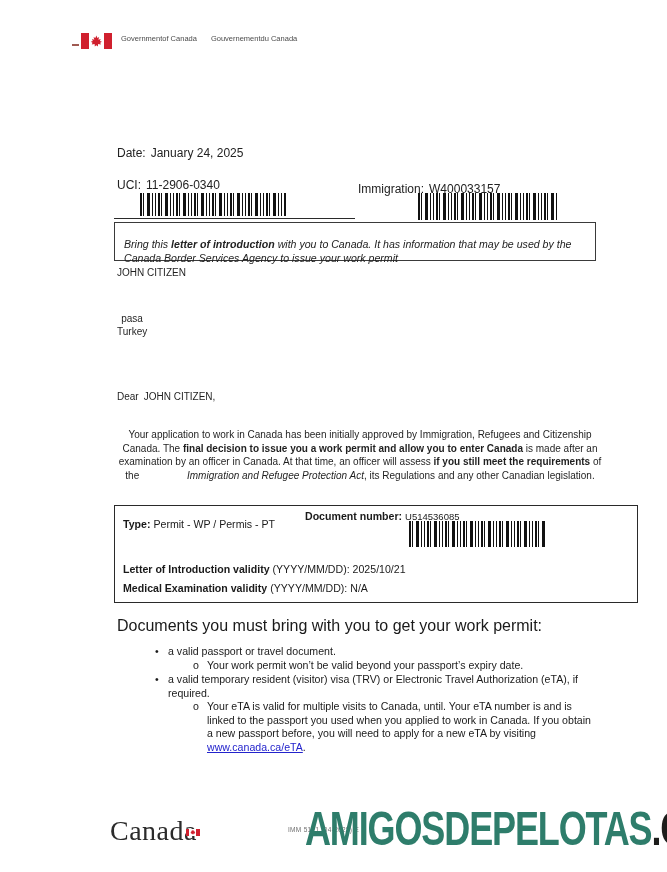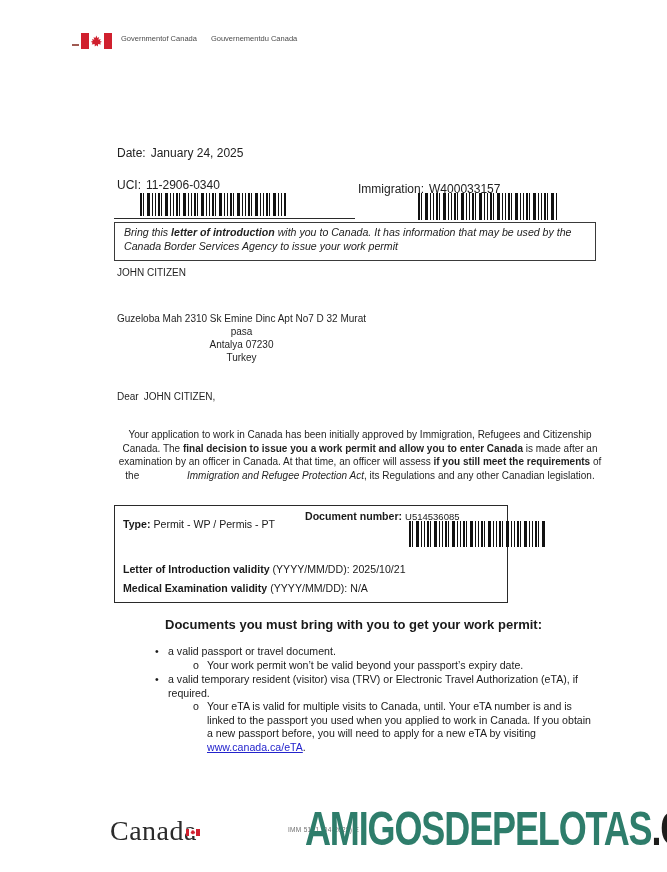--- a/index.html
+++ b/index.html
@@ -33,40 +33,40 @@
       #111 3px, #111 4px, #fff 4px, #fff 7px,
       #111 7px, #111 10px, #fff 10px, #fff 12px,
       #111 12px, #111 13px, #fff 13px, #fff 15px,
       #111 15px, #111 16px, #fff 16px, #fff 18px);
   }
   .uci-underline { left:114px; top:218px; width:241px; border-bottom:1.6px solid #2a2a2a; }
 
   
   .notice-box {
     left:114px; top:222px; width:482px; height:39px;
-    border:1.3px solid #3a3a3a; padding:3px 9px;
+    border:1.3px solid #3a3a3a; padding:15px 9px;
     font-size:10.6px; font-style:italic; line-height:13.5px; color:#222;
   }
   .notice-box b { font-weight:bold; }
 
   
   .body-text { font-size:10px; line-height:13.5px; color:#1f1f1f;text-align:center; }
   .addr div { height:13px; }
   .salut .gap { display:inline-block; width:5px; }
   .para { width:486px; }
   .b { font-weight:bold; }
   .i { font-style:italic;margin-left:45px; }
 
   
-  .permit-box { left:114px; top:505px; width:394px; height:98px; border:1.3px solid #2a2a2a; }
+  .permit-box { left:114px; top:505px; width:524px; height:98px; border:1.3px solid #2a2a2a; }
   .permit-box .line { position:absolute; font-size:10.6px; }
   .doc-value { font-size:9.5px; font-weight:normal; }
 
   
-  .docs-heading { font-size:13px; font-weight:bold;margin-left:48px; }
+  .docs-heading { font-size:16px; font-weight:normal; }
   .bullet-row { display:flex; font-size:10.6px; line-height:13.6px; }
   .bullet-row .marker { flex:none; width:13px; }
   .sub-row .marker { width:14px; }
   .link { color:var(--link-blue); text-decoration:underline; cursor:pointer;text-align:center; }
 
   
   .wordmark { left:110px; top:815px; font-family:"Liberation Serif", serif; font-size:28px; color:#2b2b2b; letter-spacing:0.5px; }
   .wordmark .flag-wrap { position:absolute; right:-3px; top:-4px; }
   .imm-code { left:288px; top:826px; font-size:6.5px; color:#6e6e6e; letter-spacing:0.3px; z-index:1; }
   .watermark {
@@ -121,23 +121,21 @@
   <div class="abs uci-underline"></div>
   <div class="abs barcode" style="left:418px; top:193px; width:139px; height:27px;"></div>
 
   <div class="abs notice-box">
     <span>Bring this </span><b>letter of introduction</b><span> with you to Canada. It has information that may be used by the Canada Border Services Agency to issue your work permit</span>
   </div>
 
   <div class="abs body-text" style="left:117px; top:266px;">JOHN CITIZEN</div>
 
   <div class="abs body-text addr" style="left:117px; top:312px;">
-    <div>Guzeloba Mah 2310 Sk Emine Dinc Apt No7 D 32 Murat</div>
     <div>pasa</div>
-    <div>Antalya 07230</div>
     <div>Turkey</div>
   </div>
 
   <div class="abs body-text salut" style="left:117px; top:390px;">
     <span>Dear</span><span class="gap"></span><span>JOHN CITIZEN,</span>
   </div>
 
   <div class="abs body-text para" style="left:117px; top:428px;">
     <span>Your application to work in Canada has been initially approved by Immigration, Refugees and Citizenship Canada. The </span><span class="b">final decision to issue you a work permit and allow you to enter Canada</span><span> is made after an examination by an officer in Canada. At that time, an officer will assess </span><span class="b">if you still meet the requirements</span><span> of the </span><span class="i">Immigration and Refugee Protection Act</span><span>, its Regulations and any other Canadian legislation.</span>
   </div>

